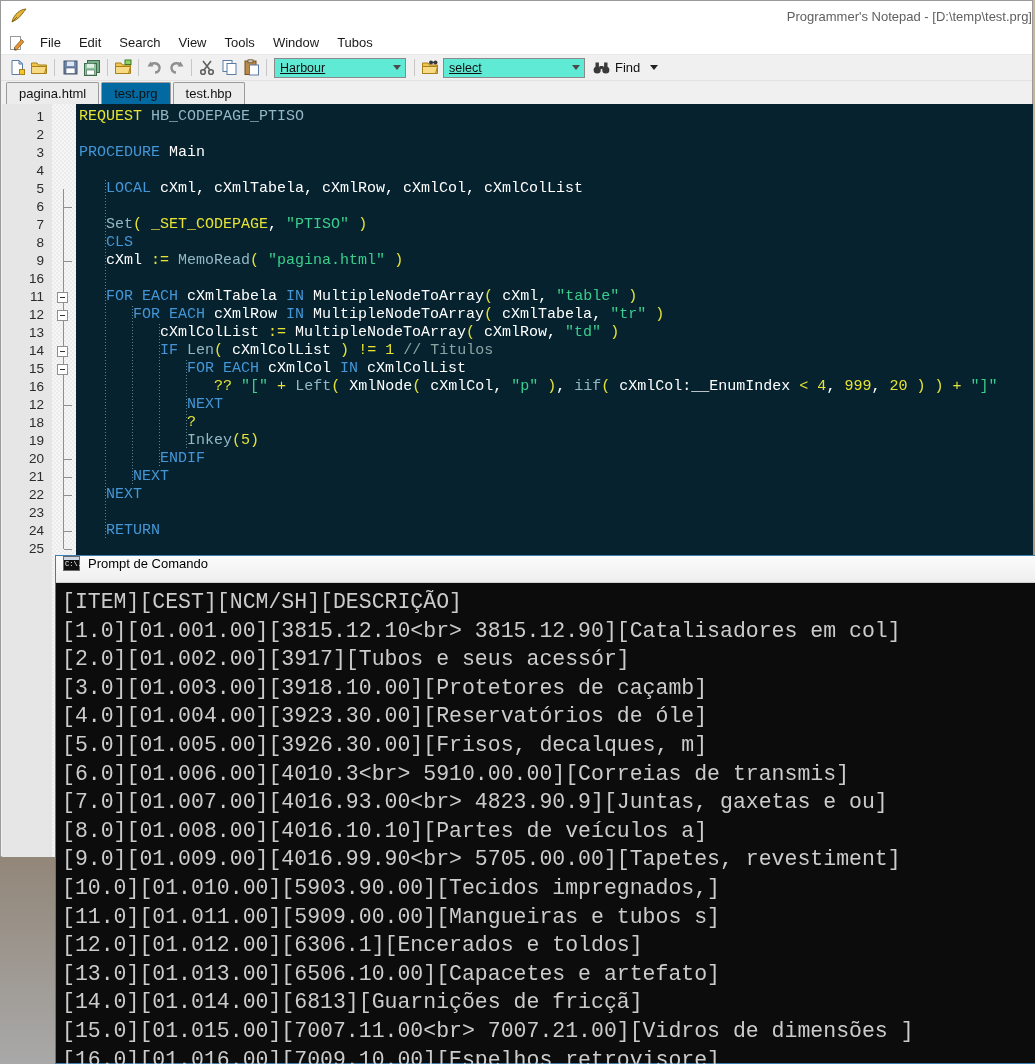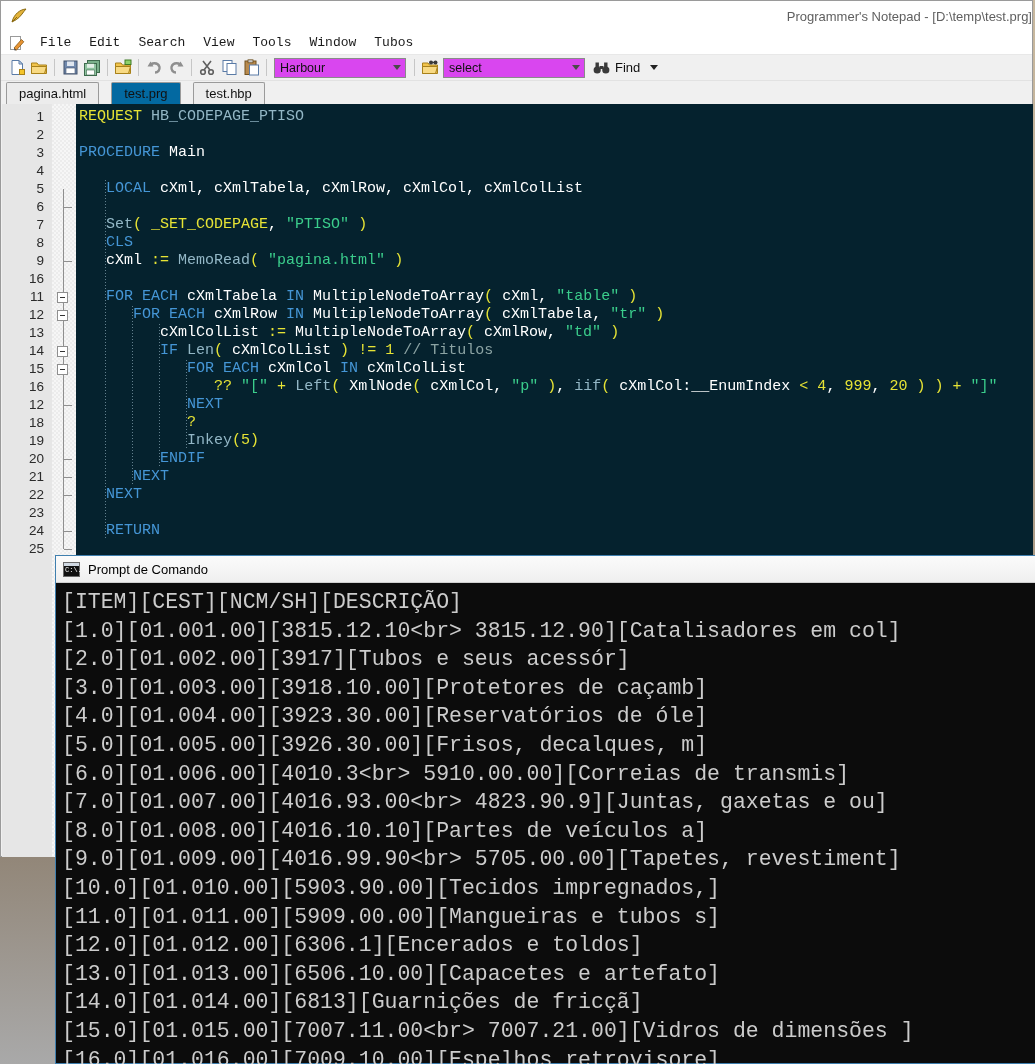--- a/index.html
+++ b/index.html
@@ -16,32 +16,32 @@
   .titlebar .title-text{font-size:13px;color:#5f5f5f;margin-left:9px;}
   
   .menubar{height:23px;background:#ffffff;display:flex;align-items:center;padding-left:8px;
     border-bottom:1px solid #e8e8e8;}
   .menu-item{font-size:13px;color:#1a1a1a;padding:2px 9px;cursor:default;}
   
   .toolbar{height:25px;background:#f0f0f0;display:flex;align-items:center;padding-left:5px;
     border-bottom:1px solid #e2e2e2;}
   .tbtn{width:22px;height:22px;display:flex;align-items:center;justify-content:center;}
   .tsep{width:1px;height:17px;background:#c6c6c6;margin:0 4px;}
-  .combo{height:20px;background:#d946ef;border:1px solid #8a8a8a;display:flex;align-items:center;
-    justify-content:space-between;font-size:12.5px;color:#111;padding:0 4px 0 5px;box-sizing:border-box;}
+  .combo{height:20px;background:#5eead4;border:1px solid #8a8a8a;display:flex;align-items:center;
+    justify-content:space-between;font-size:12.5px;color:#111;padding:0 4px 0 5px;box-sizing:border-box;text-decoration:underline;}
   .combo .carr{width:0;height:0;border-left:4px solid transparent;border-right:4px solid transparent;
     border-top:5px solid #4a4a4a;margin-left:6px;}
   .findgrp{display:flex;align-items:center;margin-left:8px;}
   .findgrp .flabel{font-size:13px;color:#111;margin:0 6px 0 5px;}
   .findgrp .fcarr{width:0;height:0;border-left:4px solid transparent;border-right:4px solid transparent;
     border-top:5px solid #222;margin-left:4px;}
   
   .tabbar{height:24px;background:#f0f0f0;display:flex;align-items:flex-end;padding-left:5px;}
   .tab{font-size:13px;color:#111;padding:3px 12px 4px 12px;border:1px solid #9a9a9a;border-bottom:none;
-    background:#ececec;margin-right:12px;border-radius:2px 2px 0 0;}
+    background:#ececec;margin-right:2px;border-radius:2px 2px 0 0;}
   .tab.active{background:#0369a1;}
   
   .editor{position:absolute;left:1px;top:103px;width:1031px;height:753px;display:flex;background:var(--edbg);}
   .gutter{width:50px;background:#e6e6e6;padding-top:4px;box-sizing:border-box;flex:none;}
   .line-num{height:18px;line-height:18px;font-size:13.5px;color:#2b2b2b;text-align:right;padding-right:8px;}
   .foldmargin{width:24px;flex:none;position:relative;
     background:
       repeating-conic-gradient(#f6f6f6 0% 25%, #ececec 0% 50%) 0 0/4px 4px;}
   .fold-vline{position:absolute;width:1px;background:#8f8f8f;left:11px;}
   .fold-tick{position:absolute;height:1px;width:8px;background:#8f8f8f;left:12px;}
@@ -51,21 +51,21 @@
   .code{flex:1;position:relative;padding:4px 0 0 3px;white-space:pre;overflow:hidden;
     font-family:"Liberation Mono",monospace;font-size:15px;line-height:18px;color:var(--idn);}
   .code-line{height:18px;}
   .tk-k{color:var(--kw);} .tk-f{color:var(--fn);margin-top:32px;} .tk-s{color:var(--str);}
   .tk-n{color:var(--num);font-family:Liberation Mono, monospace;} .tk-i{color:var(--idn);} .tk-c{color:var(--cmt);}
   .indent-guide{position:absolute;width:1px;
     background:repeating-linear-gradient(to bottom,rgba(175,205,220,0.55) 0 1px,transparent 1px 3px);}
   
   .console-window{position:absolute;left:55px;top:555px;width:982px;height:509px;
     border:1px solid #3f7fae;box-sizing:border-box;background:var(--conbg);}
-  .console-title{height:26px;background:linear-gradient(#fbfbfb,#efefef);display:flex;align-items:center;
+  .console-title{height:26px;background:linear-gradient(#fbfbfb,#efefef);display:flex;align-items:flex-start;
     padding-left:7px;border-bottom:1px solid #d0d0d0;}
   .console-title .ct-text{font-size:13px;color:#000;margin-left:8px;}
   .cmd-icon{width:17px;height:15px;background:#101010;border:1px solid #6a6a6a;position:relative;box-sizing:border-box;}
   .cmd-icon::before{content:"";position:absolute;left:0;right:0;top:0;height:3px;background:#cfd8e2;}
   .cmd-icon::after{content:"C:\\.";position:absolute;left:1px;top:3px;font-size:7px;line-height:8px;color:#fff;
     font-family:"Liberation Mono",monospace;}
   .console-body{padding:5px 0 0 6px;font-family:"Liberation Mono",monospace;font-size:21.5px;
     color:var(--contx);white-space:pre;}
   .console-line{height:28.6px;line-height:28.6px;}
   svg{display:block;}
@@ -86,21 +86,21 @@
   </div>
 
   <div class="menubar">
     <span style="margin-right:6px;">
       <svg width="16" height="16" viewBox="0 0 16 16">
         <rect x="1.5" y="1.5" width="10" height="13" fill="#ffffff" stroke="#9a9a9a"></rect>
         <path d="M5 13 L12.5 4.5 L14.8 6.8 L7.3 15.2 Z" fill="#e89434" stroke="#8a5a14" stroke-width="0.8"></path>
         <path d="M5 13 L5.6 15.4 L7.3 15.2 Z" fill="#3a3a3a"></path>
       </svg>
     </span>
-    <span id="menu-items" style="display:flex;font-family:Liberation Mono, monospace;">
+    <span id="menu-items" style="display:flex;">
         <span class="menu-item">File</span>
         <span class="menu-item">Edit</span>
         <span class="menu-item">Search</span>
         <span class="menu-item">View</span>
         <span class="menu-item">Tools</span>
         <span class="menu-item">Window</span>
         <span class="menu-item">Tubos</span>
       </span>
   </div>
 

